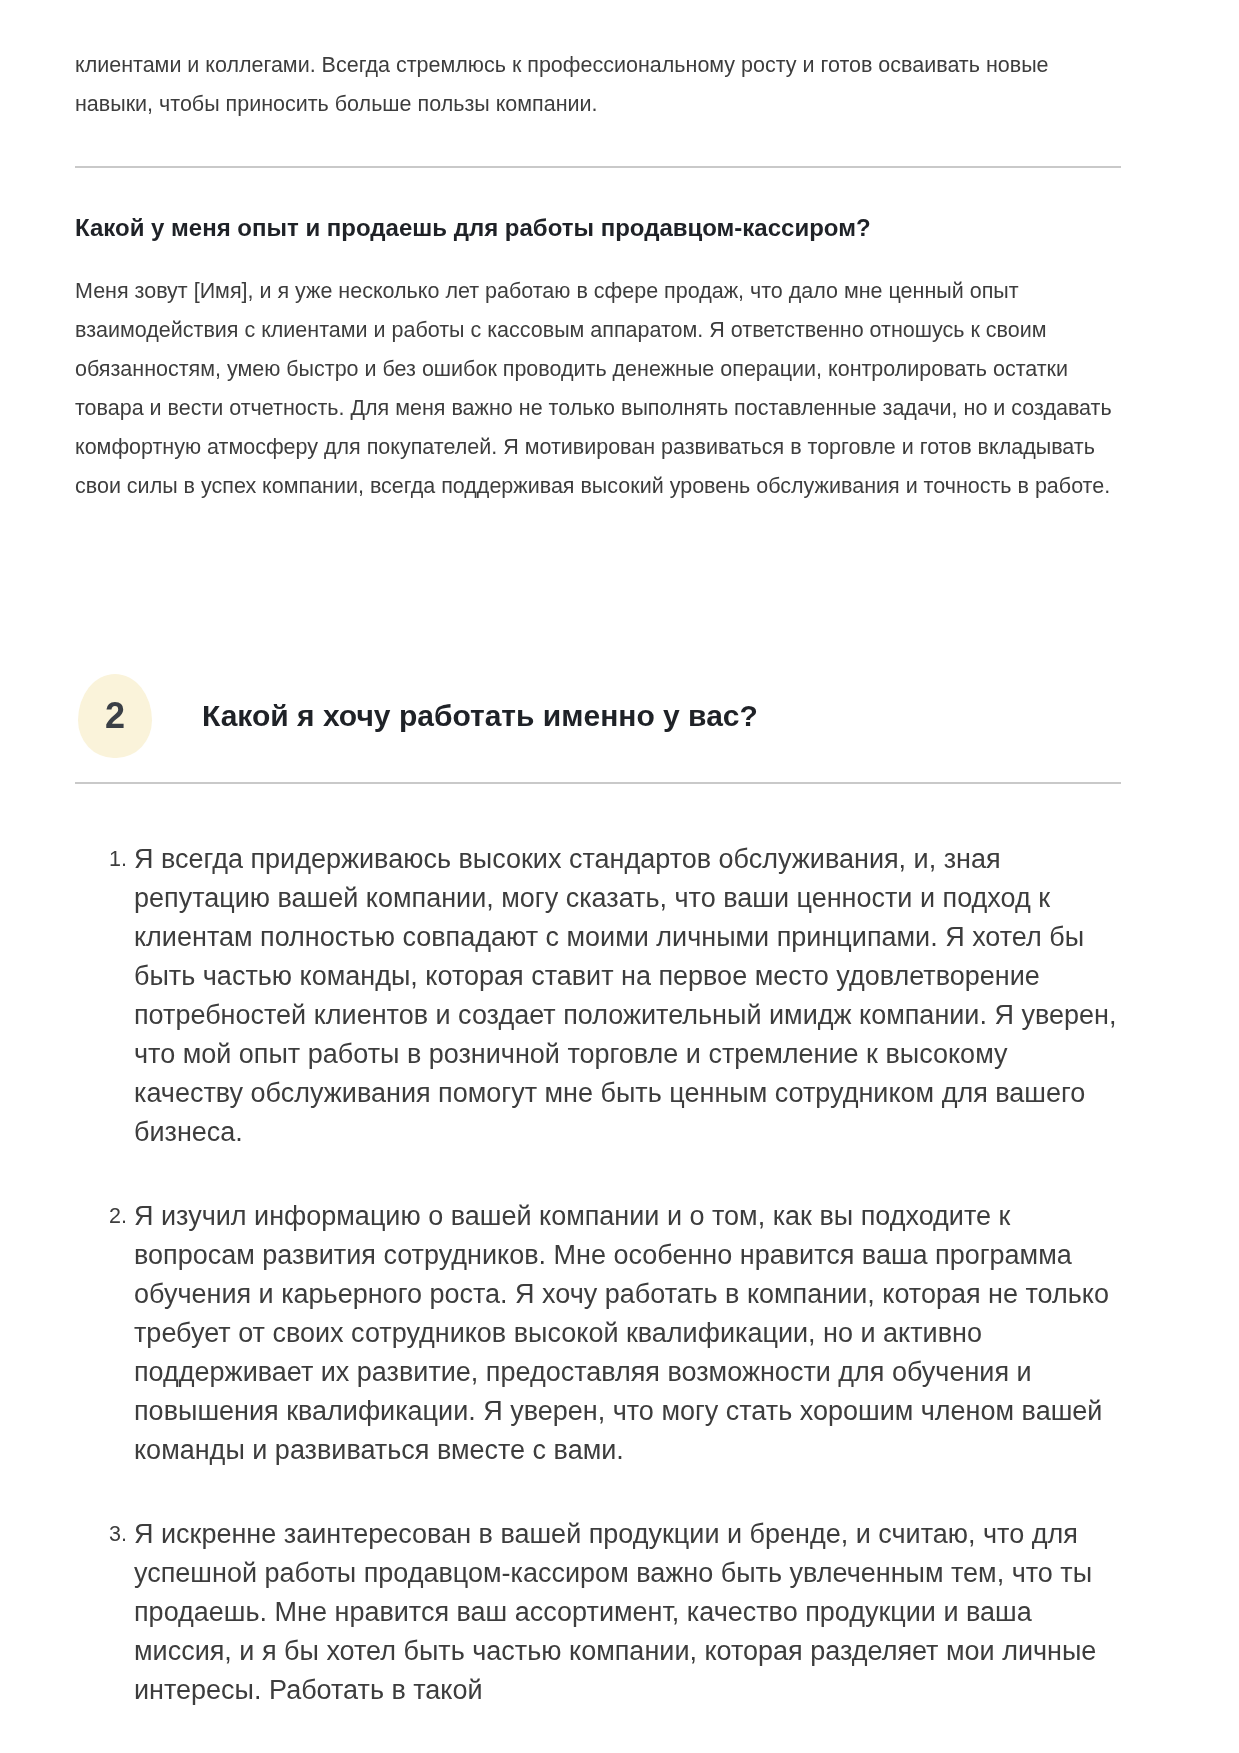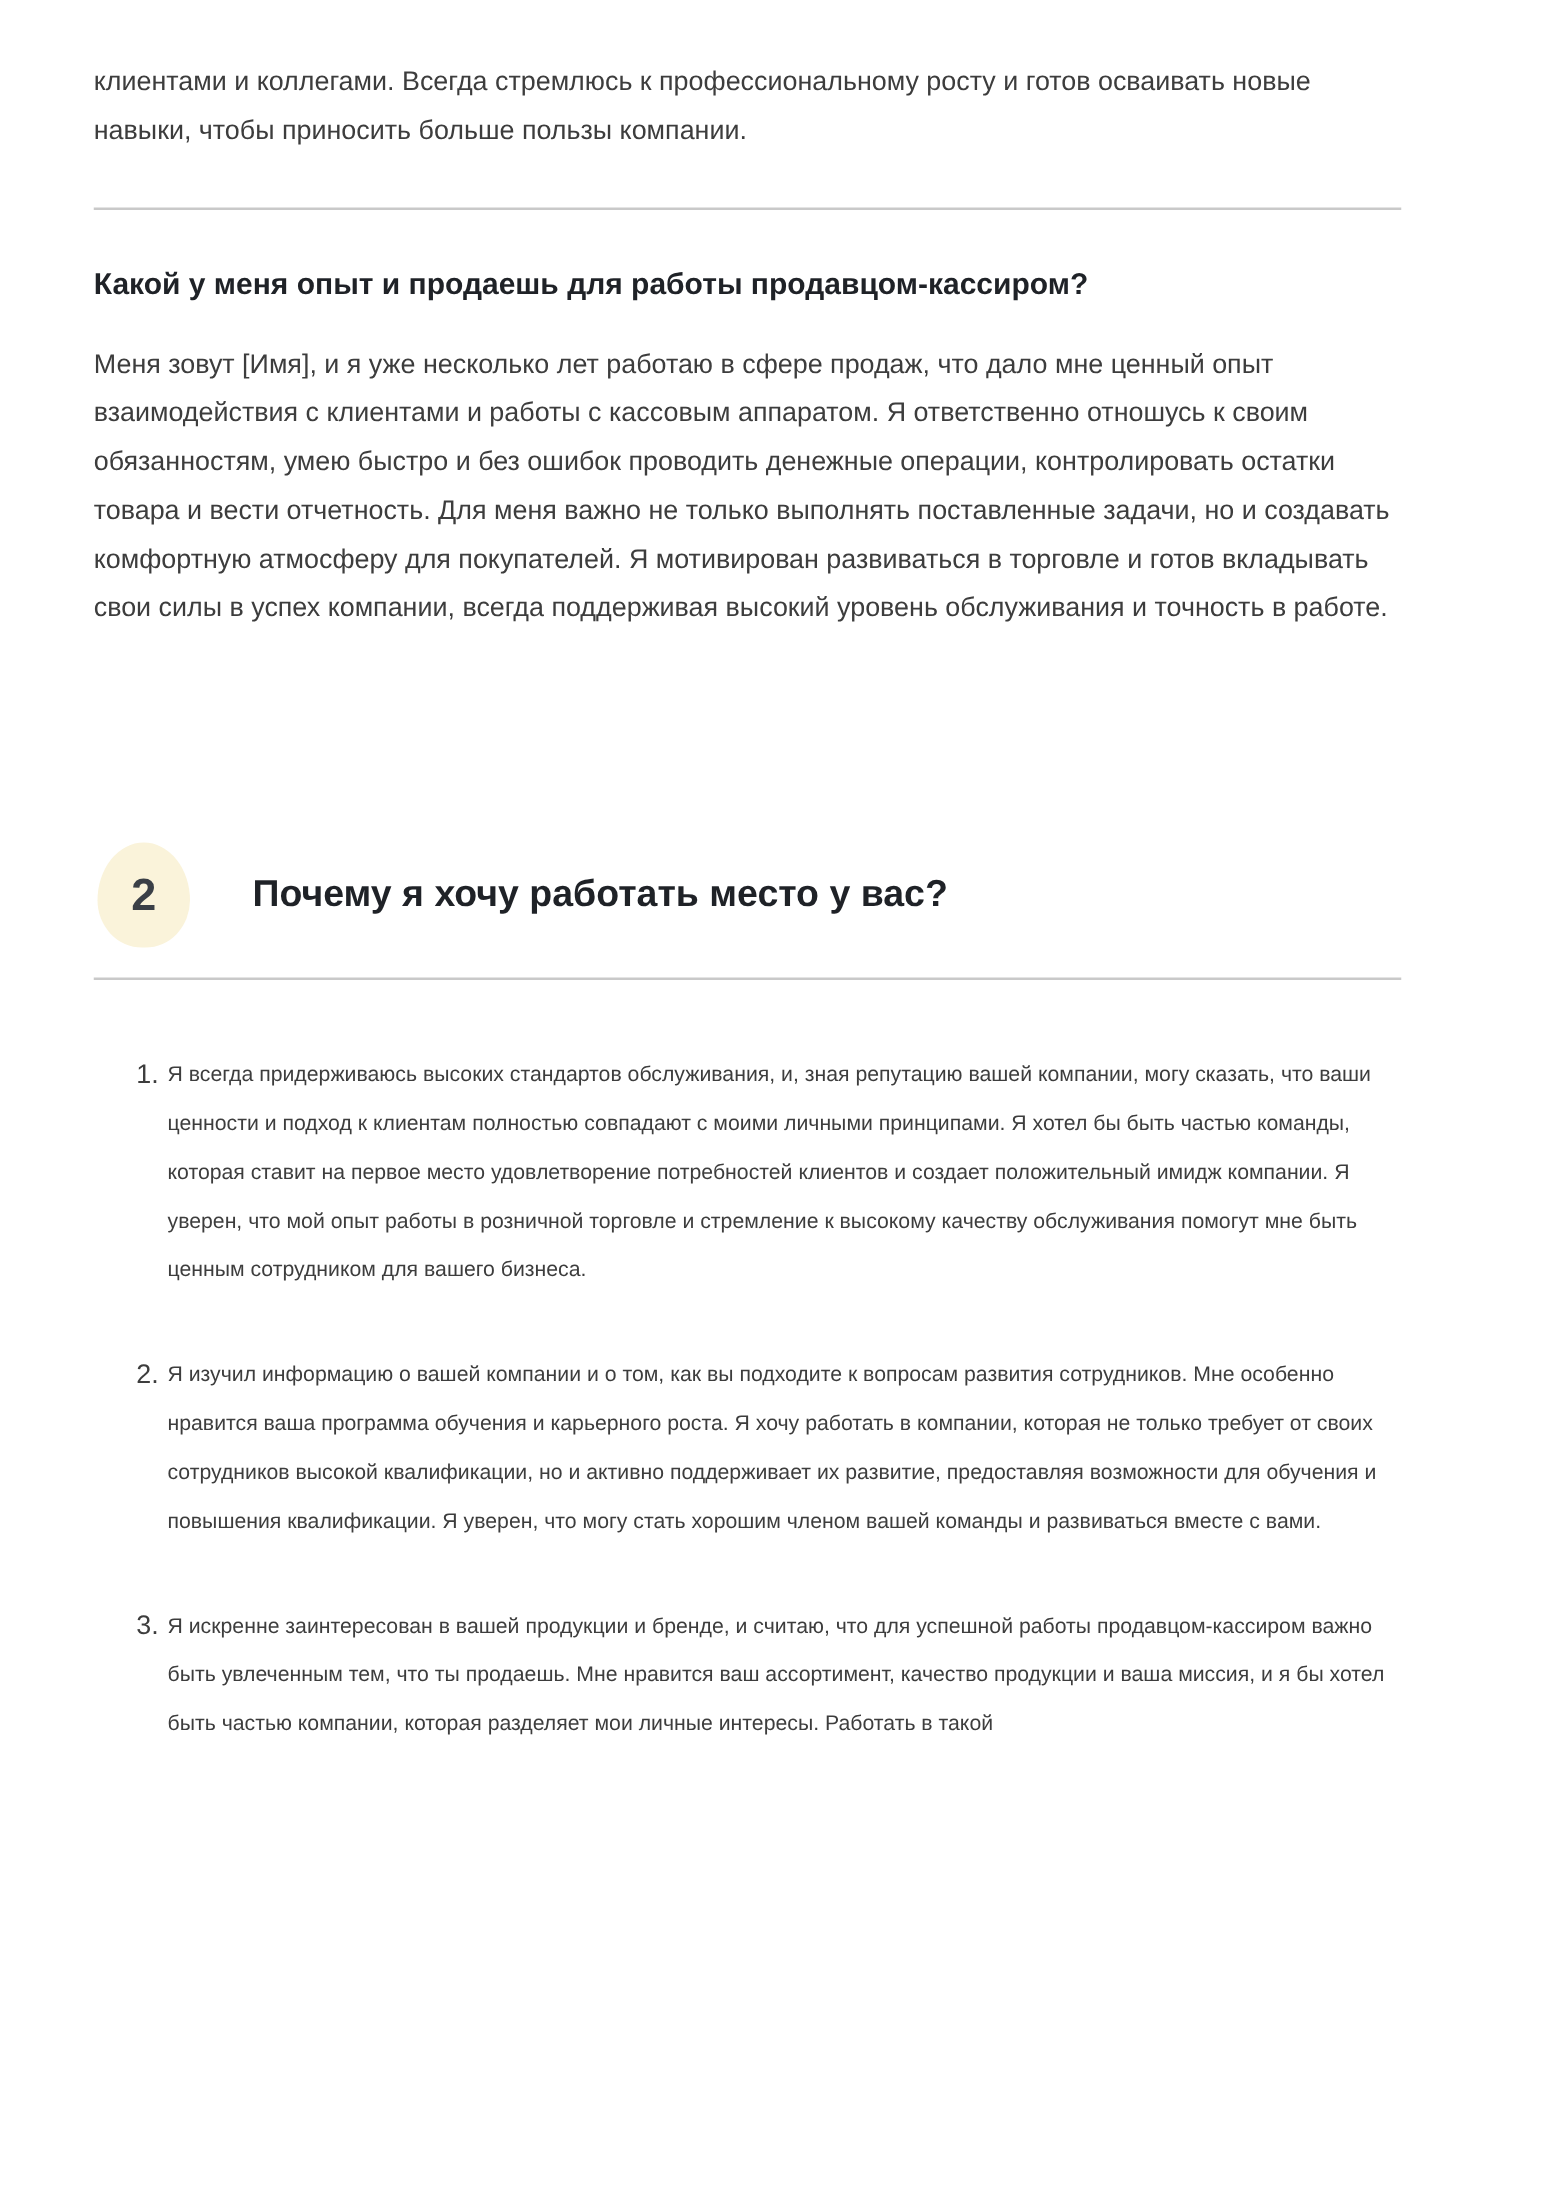--- a/index.html
+++ b/index.html
@@ -83,21 +83,21 @@
   .list-marker {
     flex: 0 0 22px;
     text-align: right;
     margin-right: 7px;
     font-size: 21.5px;
     line-height: 39px;
     color: #3d3d3d;
   }
   .list-text {
     flex: 1 1 auto;
-    font-size: 17px;
+    font-size: 27px;
     line-height: 39px;
     color: #3d3d3d;
     max-width: 1010px;
   }
 </style>
 </head>
 <body>
 
 <div class="page">
 
@@ -106,21 +106,21 @@
   <hr class="divider divider-1">
 
   <h2 class="question-heading">Какой у меня опыт и продаешь для работы продавцом-кассиром?</h2>
 
   <p class="body-text experience-paragraph">Меня зовут [Имя], и я уже несколько лет работаю в сфере продаж, что дало мне ценный опыт взаимодействия с клиентами и работы с кассовым аппаратом. Я ответственно отношусь к своим обязанностям, умею быстро и без ошибок проводить денежные операции, контролировать остатки товара и вести отчетность. Для меня важно не только выполнять поставленные задачи, но и создавать комфортную атмосферу для покупателей. Я мотивирован развиваться в торговле и готов вкладывать свои силы в успех компании, всегда поддерживая высокий уровень обслуживания и точность в работе.</p>
 
   <div class="section-header">
     <div class="section-badge">
       <span class="section-badge-number">2</span>
     </div>
-    <h1 class="section-title">Почему я хочу работать место у вас?</h1>
+    <h1 class="section-title">Какой я хочу работать именно у вас?</h1>
   </div>
 
   <hr class="divider divider-2">
 
   <div class="answer-list">
 
     <div class="list-item">
       <span class="list-marker">1.</span>
       <div class="list-text">Я всегда придерживаюсь высоких стандартов обслуживания, и, зная репутацию вашей компании, могу сказать, что ваши ценности и подход к клиентам полностью совпадают с моими личными принципами. Я хотел бы быть частью команды, которая ставит на первое место удовлетворение потребностей клиентов и создает положительный имидж компании. Я уверен, что мой опыт работы в розничной торговле и стремление к высокому качеству обслуживания помогут мне быть ценным сотрудником для вашего бизнеса.</div>
     </div>

